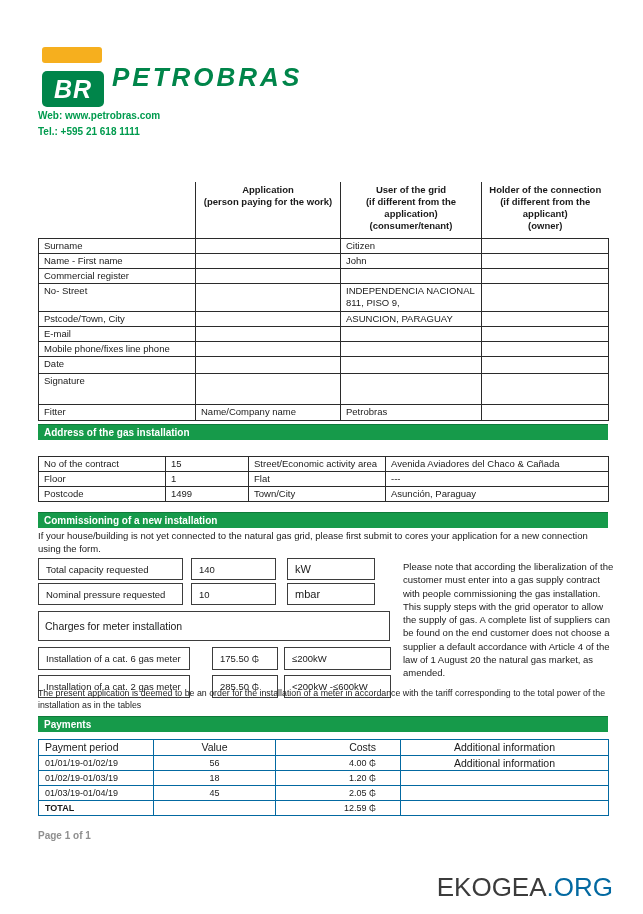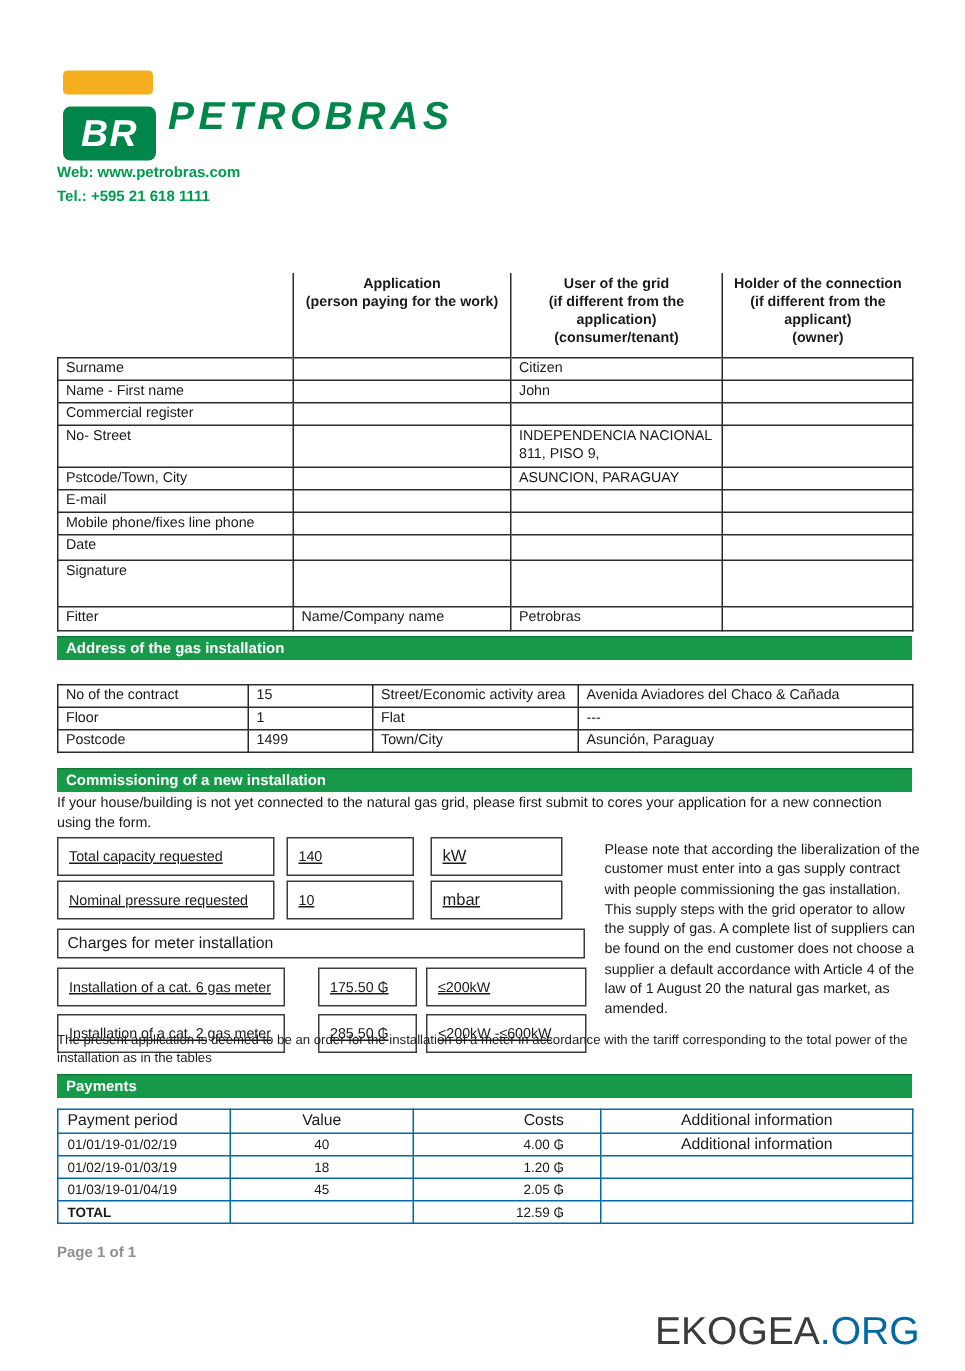--- a/index.html
+++ b/index.html
@@ -73,29 +73,29 @@
   
   .comm-intro {
     position: absolute; left: 38px; top: 529px; width: 574px;
     font-size: 9.5px; line-height: 13px;
   }
   .comm-left { position: absolute; left: 38px; top: 558px; width: 356px; }
   .box-row { display: flex; align-items: stretch; }
   .fbox {
     border: 1.5px solid #3d3d3d; background: #fff;
     display: flex; align-items: center;
-    font-size: 9.5px; padding: 12px 7px; height: 22px; text-decoration: underline;
+    font-size: 9.5px; padding: 0 7px; height: 22px;
   }
   .row-cap  { margin-bottom: 3px; }
   .row-pres { margin-bottom: 6px; }
   .b-label  { width: 145px; }
   .b-value  { width: 85px; margin-left: 8px; }
   .b-unit   { width: 88px; margin-left: 11px; font-size: 11px; }
   .charges-box {
-    width: 352px; height: 20px; margin-bottom: 6px;
+    width: 352px; height: 30px; margin-bottom: 6px;
     border: 1.5px solid #3d3d3d; display: flex; align-items: center;
     font-size: 10.5px; padding: 0 6px;
   }
   .row-meter { margin-bottom: 5px; }
   .b-mlabel { width: 152px; height: 23px; }
   .b-price  { width: 66px; height: 23px; margin-left: 22px; justify-content: flex-start; }
   .b-range  { width: 107px; height: 23px; margin-left: 6px; }
   .comm-notice {
     position: absolute; left: 403px; top: 560px; width: 214px;
     font-size: 9.5px; line-height: 13.3px;
@@ -300,21 +300,21 @@
       <tr>
         <td class="col-period">Payment period</td>
         <td class="col-value">Value</td>
         <td class="col-costs">Costs</td>
         <td class="col-info">Additional information</td>
       </tr>
     </thead>
     <tbody>
       <tr>
         <td class="col-period">01/01/19-01/02/19</td>
-        <td class="col-value">40</td>
+        <td class="col-value">56</td>
         <td class="col-costs">4.00 ₲</td>
         <td class="col-info">Additional information</td>
       </tr>
       <tr>
         <td class="col-period">01/02/19-01/03/19</td>
         <td class="col-value">18</td>
         <td class="col-costs">1.20 ₲</td>
         <td class="col-info"></td>
       </tr>
       <tr>

